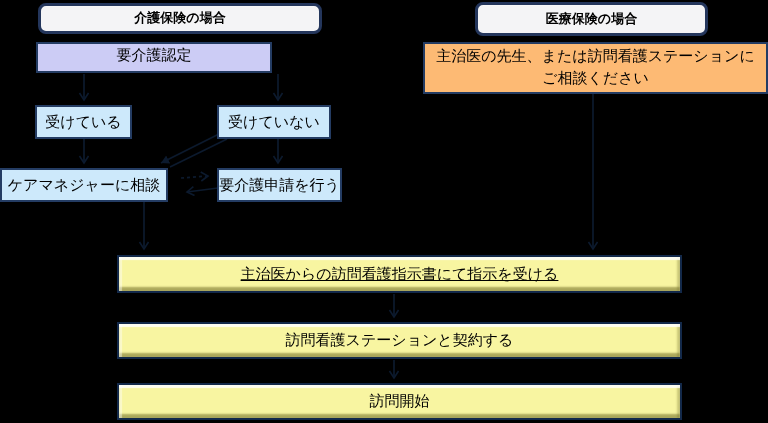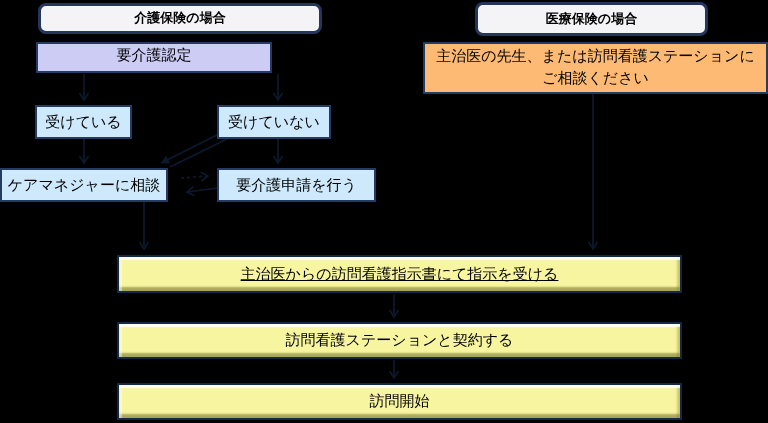--- a/index.html
+++ b/index.html
@@ -46,21 +46,21 @@
       inset 3px 0 1px rgba(255,255,255,0.45),
       inset 0 -4px 2px rgba(110,105,35,0.55),
       inset -3px 0 2px rgba(110,105,35,0.30);
   }
   
   #n-kaigo-header   { left: 38px;  top: 3px;   width: 284px; height: 31px; }
   #n-nintei         { left: 36px;  top: 42px;  width: 236px; height: 31px; font-family: Liberation Mono, monospace; }
   #n-uketeiru       { left: 35px;  top: 105px; width: 97px;  height: 34px; text-align: right; }
   #n-uketeinai      { left: 217px; top: 105px; width: 114px; height: 34px; }
   #n-care-manager   { left: 0px;   top: 168px; width: 168px; height: 34px; }
-  #n-shinsei        { left: 217px; top: 168px; width: 159px; height: 34px; }
+  #n-shinsei        { left: 217px; top: 168px; width: 125px; height: 34px; }
   #n-iryo-header    { left: 475px; top: 2px;   width: 233px; height: 34px; }
   #n-consult        { left: 423px; top: 42px;  width: 345px; height: 52px; }
   #n-step1          { left: 117px; top: 255px; width: 565px; height: 38px; text-decoration: underline; }
   #n-step2          { left: 117px; top: 322px; width: 565px; height: 37px; }
   #n-step3          { left: 117px; top: 383px; width: 565px; height: 37px; }
   #arrow-layer {
     position: absolute;
     left: 0; top: 0;
     width: 768px; height: 423px;
     pointer-events: none;

